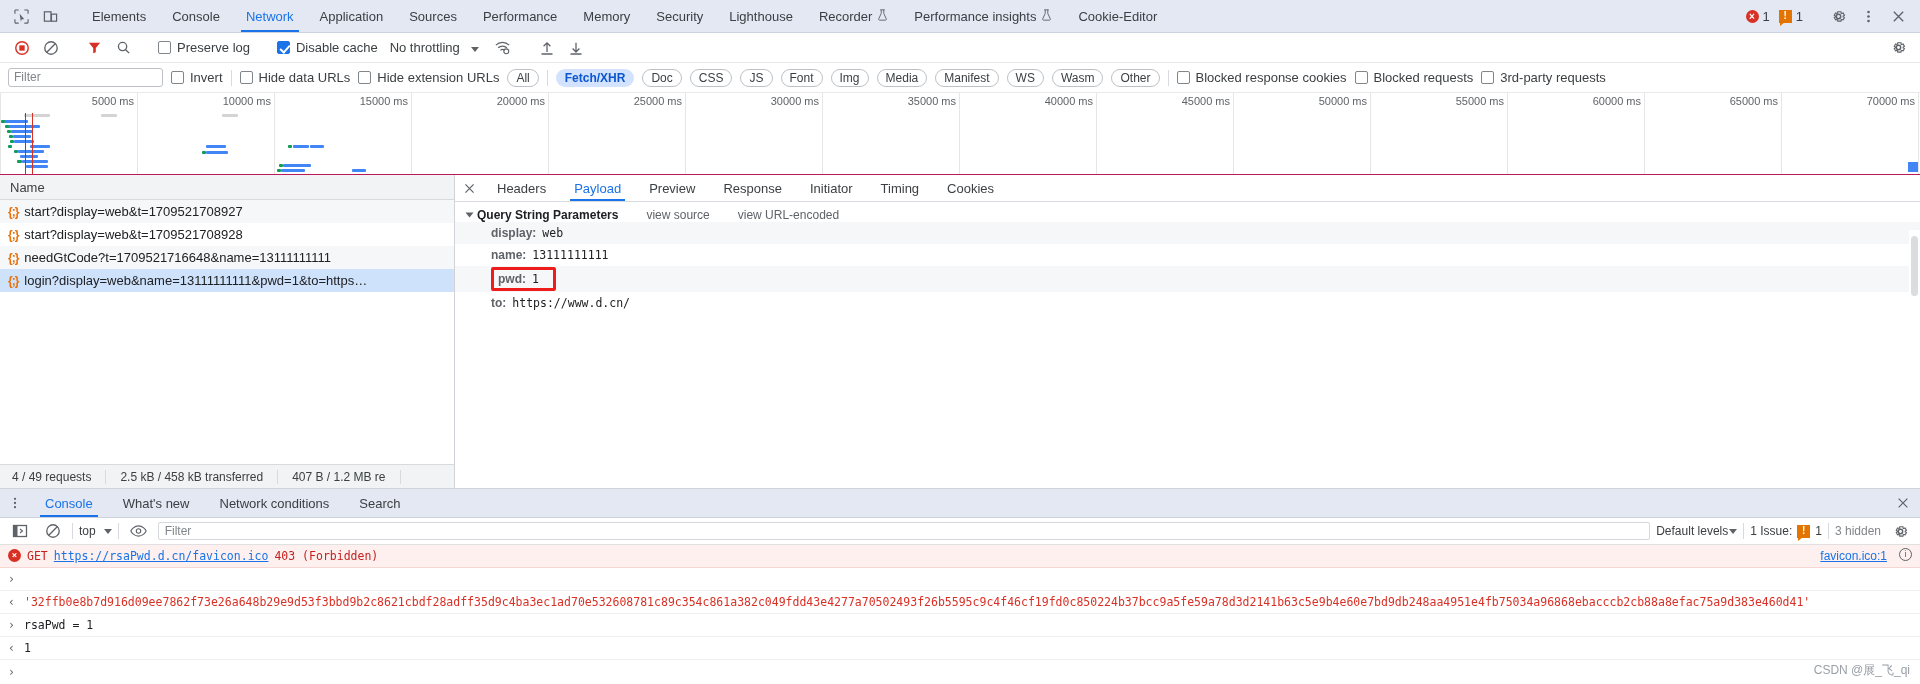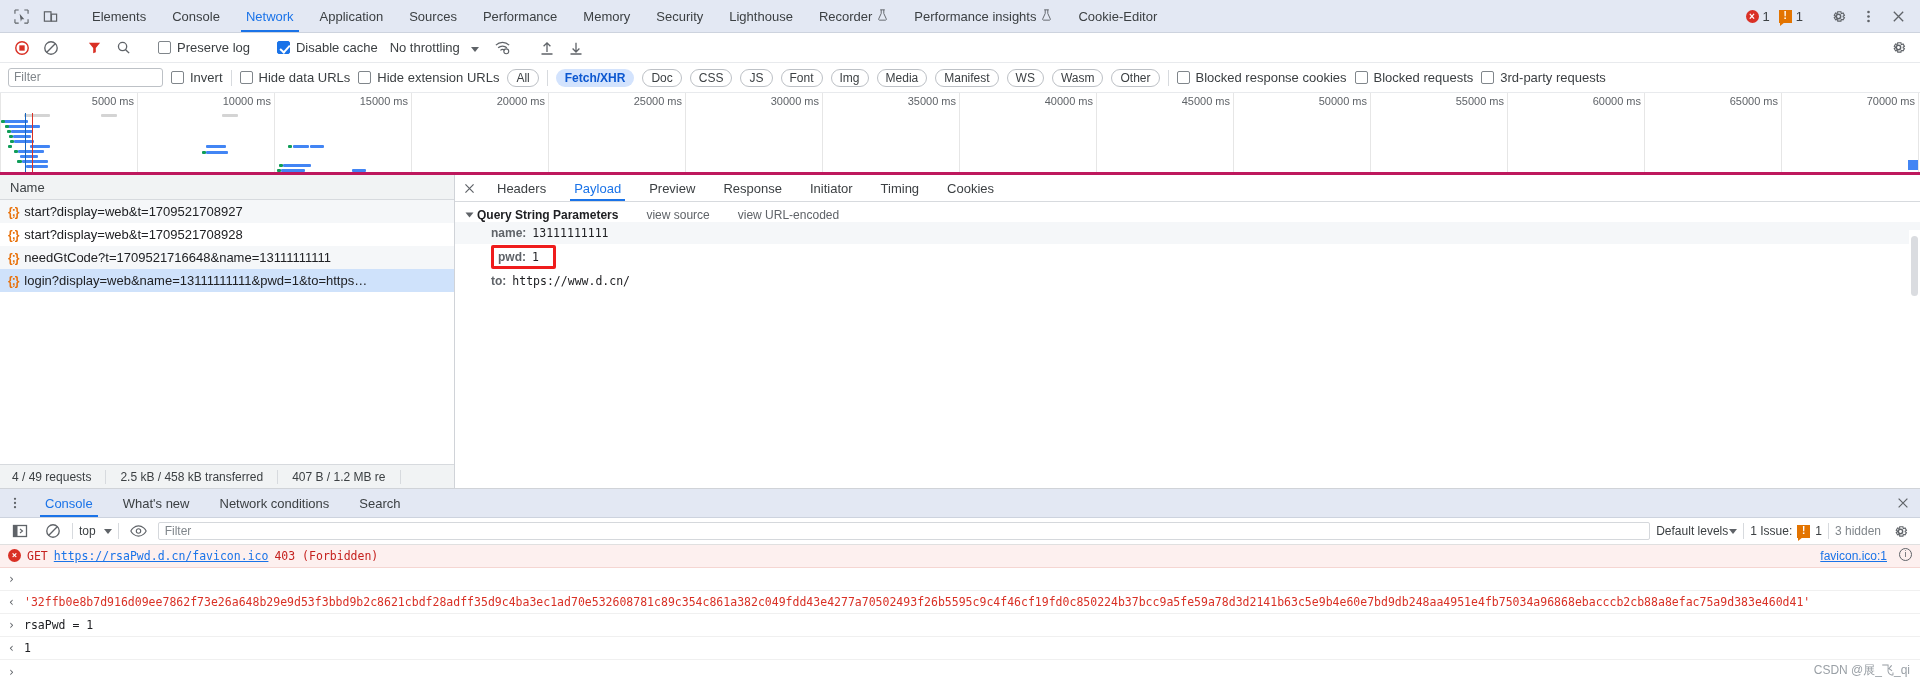--- a/index.html
+++ b/index.html
@@ -73,21 +73,21 @@
   }
   .chip {
     font-size:12px; padding:1px 8px; border-radius:9px; color:#3c4043; white-space:nowrap;
     border:1px solid transparent;
   }
   .chip.outline { border:1px solid #bdc1c6; }
   .chip.sel { background:#d3e3fd; color:#0b57d0; font-weight:600; }
   .chipsep { width:1px; height:16px; background:#d7dade; }
 
   
-  .overview { height:82px; position:relative; background:#fff; border-bottom:3px solid #be185d; flex:0 0 82px; overflow:hidden;}
+  .overview { height:82px; position:relative; background:#fff; border-bottom:1px solid #be185d; flex:0 0 82px; overflow:hidden;}
   .tick { position:absolute; top:0; height:82px; border-left:1px solid #e6e6e6; }
   .tick span { position:absolute; right:4px; top:2px; font-size:11px; color:#5f6368; white-space:nowrap;}
   .bars { position:absolute; left:0; top:20px; width:100%; height:62px; }
   .bar { position:absolute; height:3px; background:#4285f4; border-radius:1px; }
   .bar.grey { background:#d4d4d4; }
   .bar.green { background:#0f9d58; }
   .vline { position:absolute; top:20px; width:1px; height:62px; }
 
   
   .split { display:flex; flex:1 1 auto; min-height:0; border-bottom:1px solid #d0d3d8;}
@@ -503,20 +503,24 @@
           </div>
       </div>
       <div class="payload">
         <div class="sectionhdr">
           <span class="tri"></span>
           <span class="sec-title">Query String Parameters</span>
           <span class="viewlink">view source</span>
           <span class="viewlink">view URL-encoded</span>
         </div>
         <div class="kvrow">
+          <span class="k">display:</span>
+          <span class="v">web</span>
+        </div>
+        <div class="kvrow">
           <span class="k">name:</span>
           <span class="v">13111111111</span>
         </div>
         <div class="kvrow" style="height:26px">
           <span class="highlight-box">
             <span class="k">pwd:</span>
             <span class="v">1</span>
           </span>
         </div>
         <div class="kvrow" style="background:transparent">

